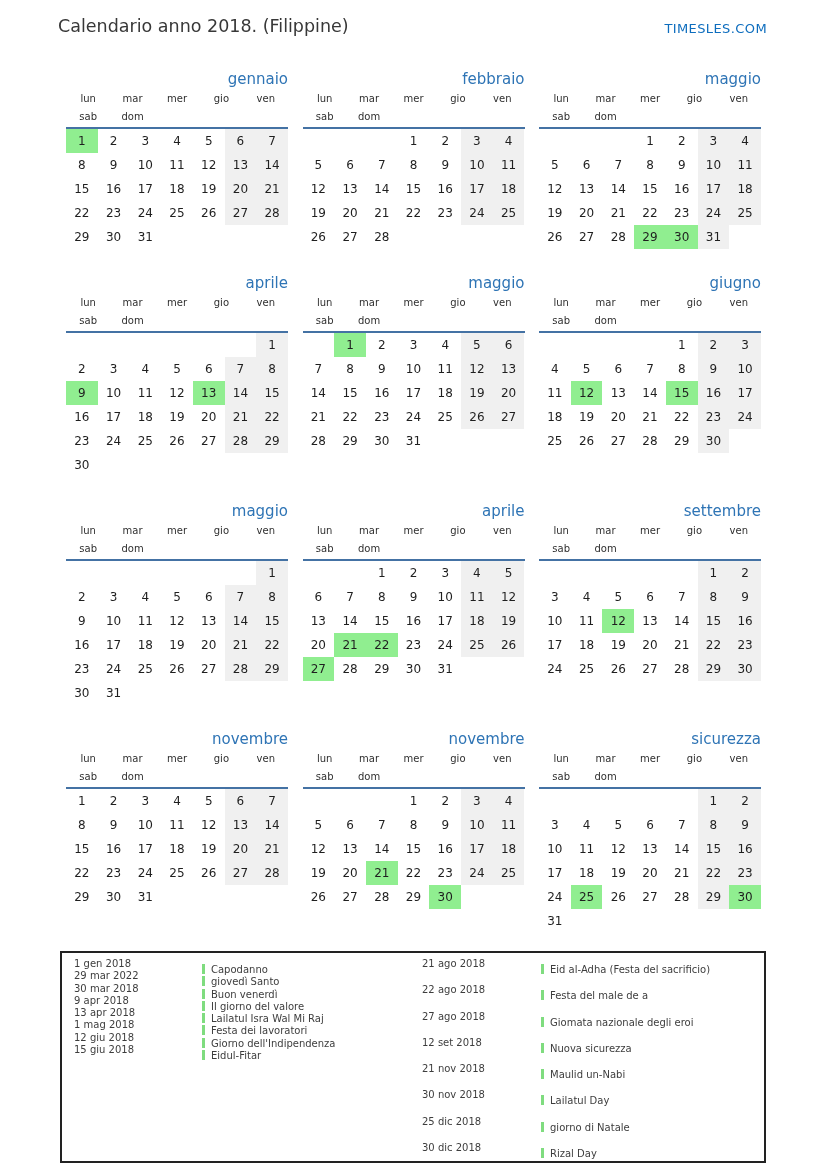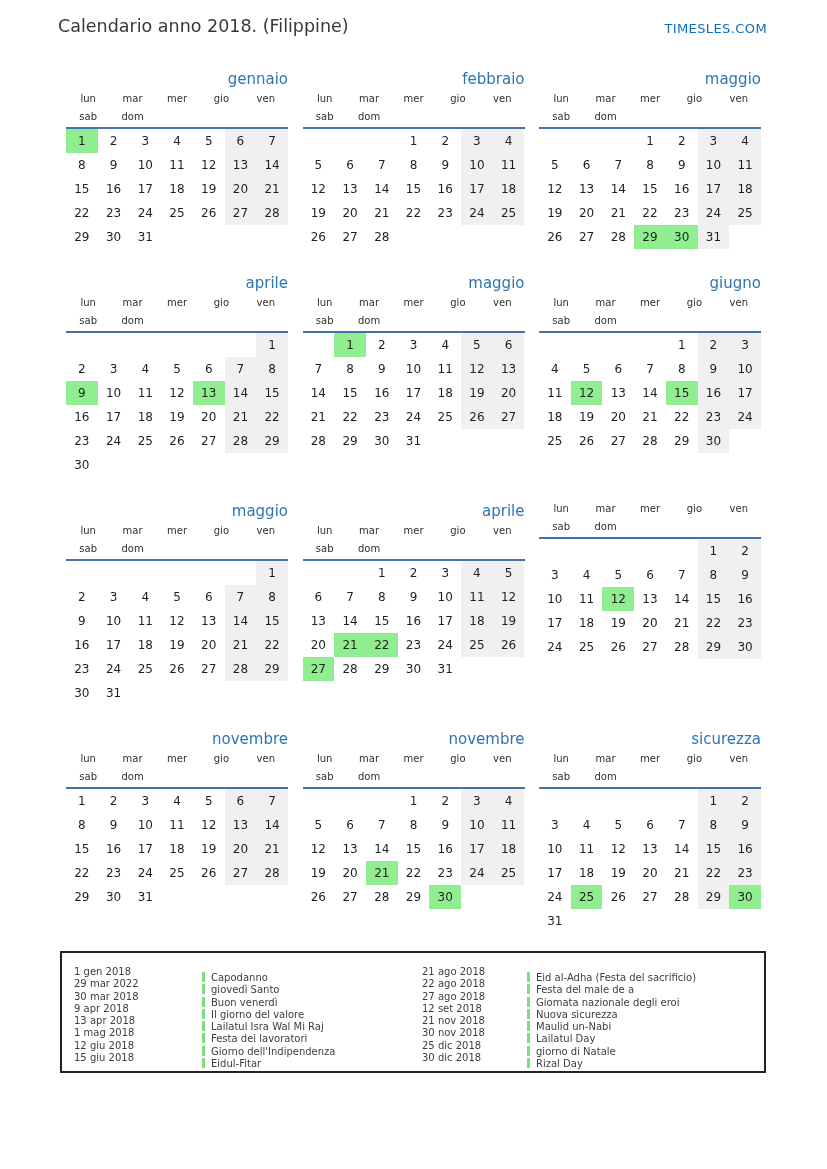--- a/index.html
+++ b/index.html
@@ -14,25 +14,25 @@
                justify-content:space-between;row-gap:24px;margin:33px 66px 0 66px;}
   .month{width:222px;}
   .month-title{color:#2e74b5;font-size:15px;height:22px;line-height:20px;text-align:right;}
   .weekdays{display:grid;grid-template-columns:repeat(5,1fr);
             border-bottom:2px solid #4472a4;}
   .wd{font-size:10px;text-align:center;color:#2f2f2f;line-height:16px;padding-bottom:2px;}
   .days{display:grid;grid-template-columns:repeat(7,1fr);}
   .day{height:24px;line-height:24px;font-size:12px;text-align:center;color:#1f1f1f;}
   .day.weekend{background:#f0f0f0;}
   .day.hl{background:#90ee90;}
-  .legend{margin:18px 61px 0 60px;border:2px solid #222;padding:13px 8px 7px 12px;
+  .legend{margin:18px 61px 0 60px;border:2px solid #222;padding:5px 8px 7px 12px;
           display:flex;}
   .legend-col{display:grid;grid-auto-rows:12.3px;align-items:center;}
   .legend-col.left{grid-template-columns:128px 1fr;width:348px;}
-  .legend-col.right{grid-template-columns:105px 1fr;flex:1;}
+  .legend-col.right{grid-template-columns:105px 1fr;flex:1;gap:14px;}
   .l-date{font-size:10px;color:#3d3d3d;line-height:12.3px;white-space:nowrap;}
   .l-name{font-size:10px;color:#3d3d3d;line-height:12.3px;white-space:nowrap;
           display:flex;align-items:flex-start;margin-top:12px;}
   .l-marker{display:inline-block;width:3px;height:10px;background:#7fdc7f;
             margin-right:6px;flex:0 0 3px;}
 </style>
 </head>
 <body>
 
 <div class="page">
@@ -416,20 +416,21 @@
           <div class="day weekend">25</div>
           <div class="day weekend">26</div>
           <div class="day hl">27</div>
           <div class="day">28</div>
           <div class="day">29</div>
           <div class="day">30</div>
           <div class="day">31</div>
         </div>
       </div>
       <div class="month">
+        <div class="month-title">settembre</div>
         <div class="weekdays">
           <div class="wd">lun</div>
           <div class="wd">mar</div>
           <div class="wd">mer</div>
           <div class="wd">gio</div>
           <div class="wd">ven</div>
           <div class="wd">sab</div>
           <div class="wd">dom</div>
         </div>
         <div class="days">

